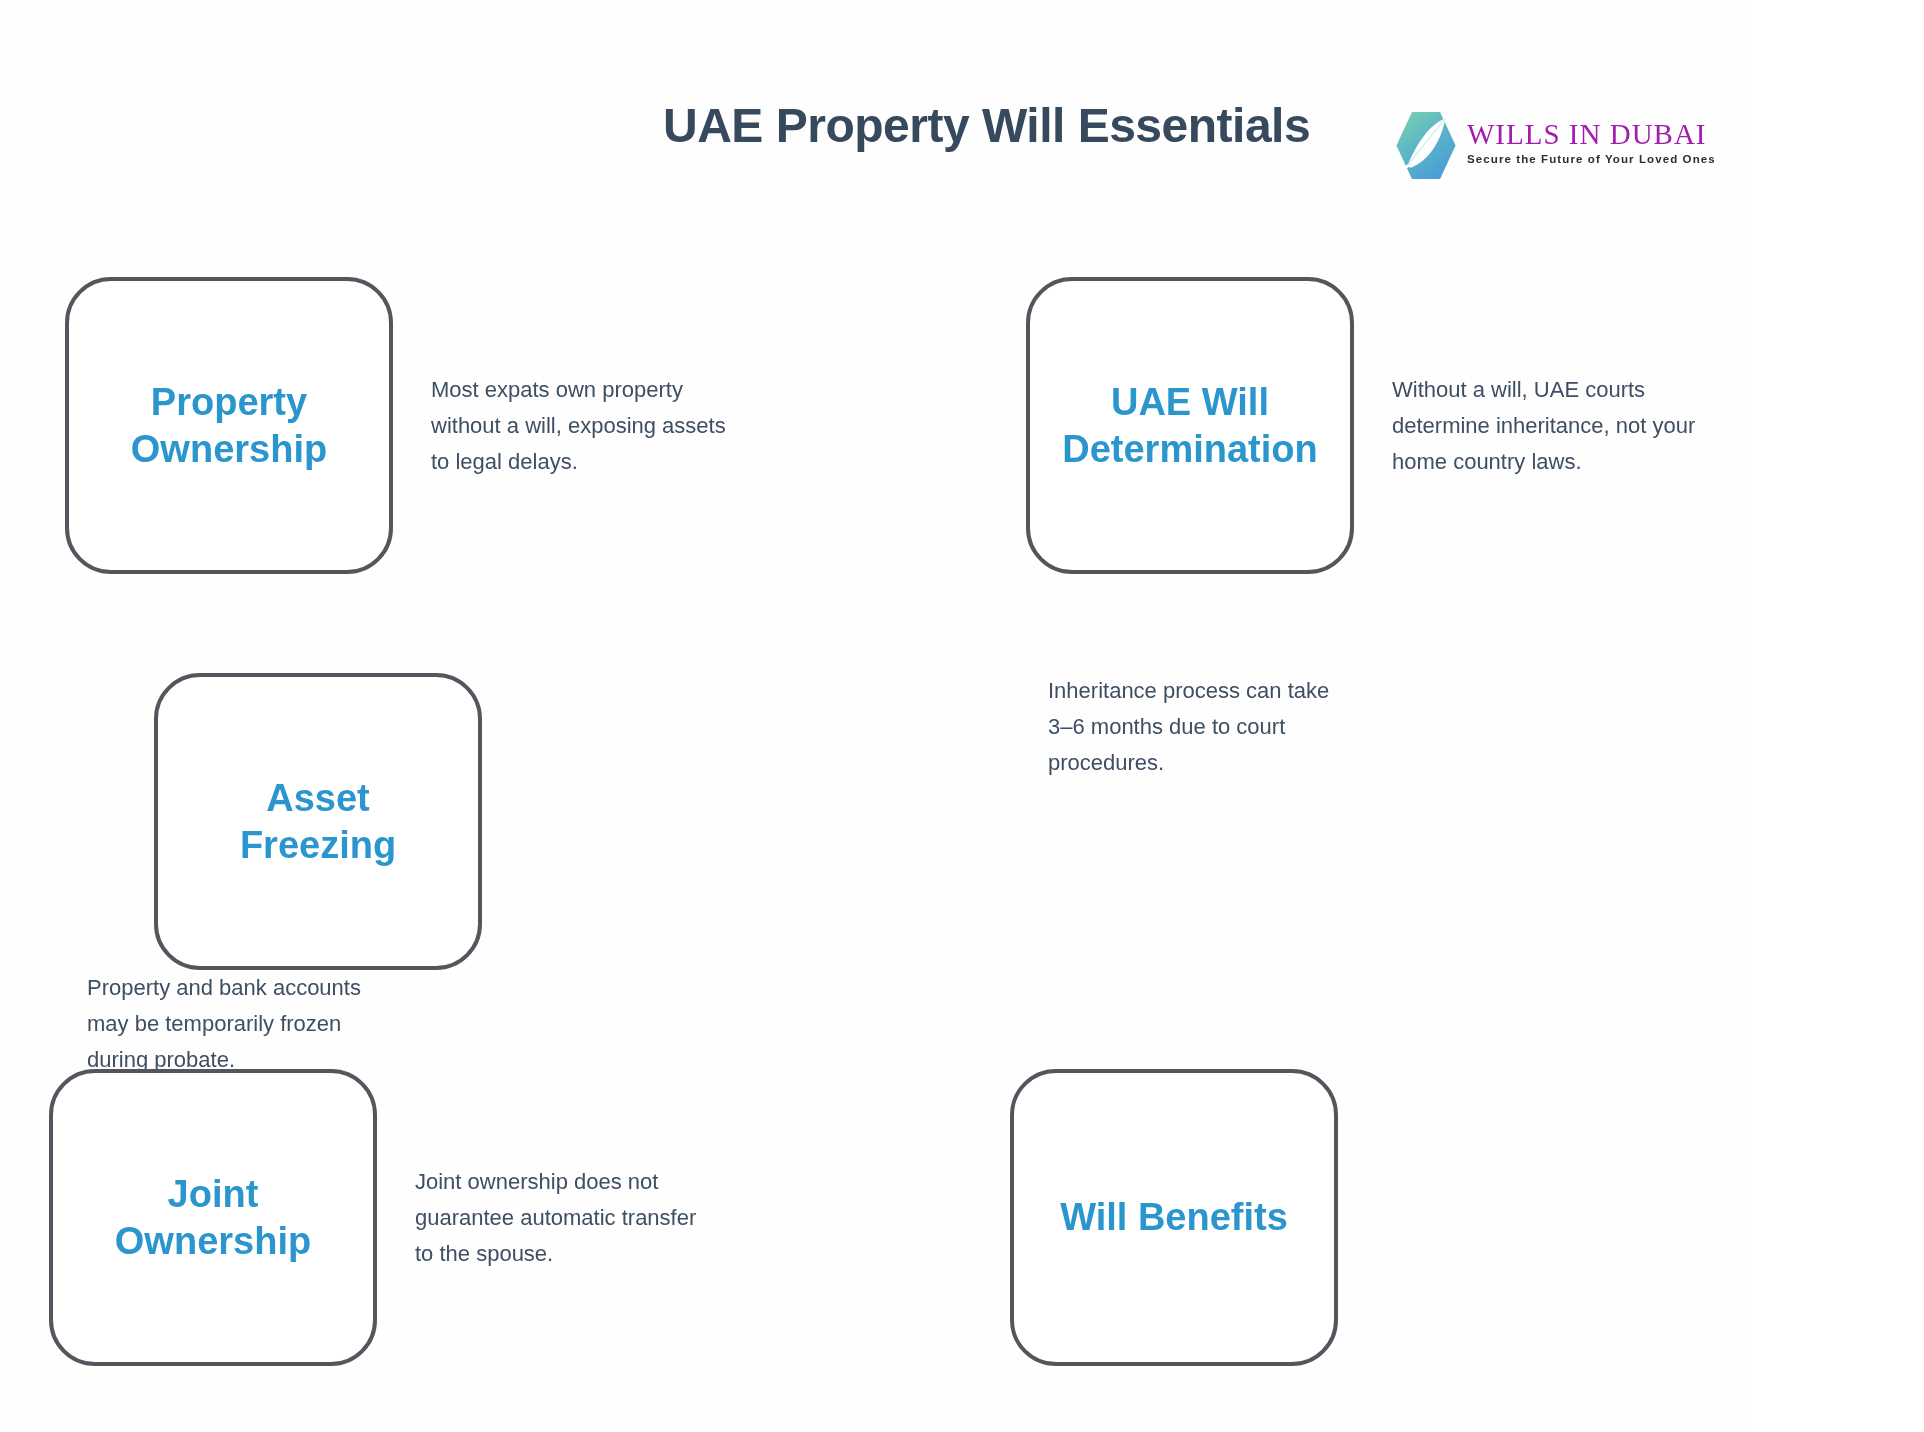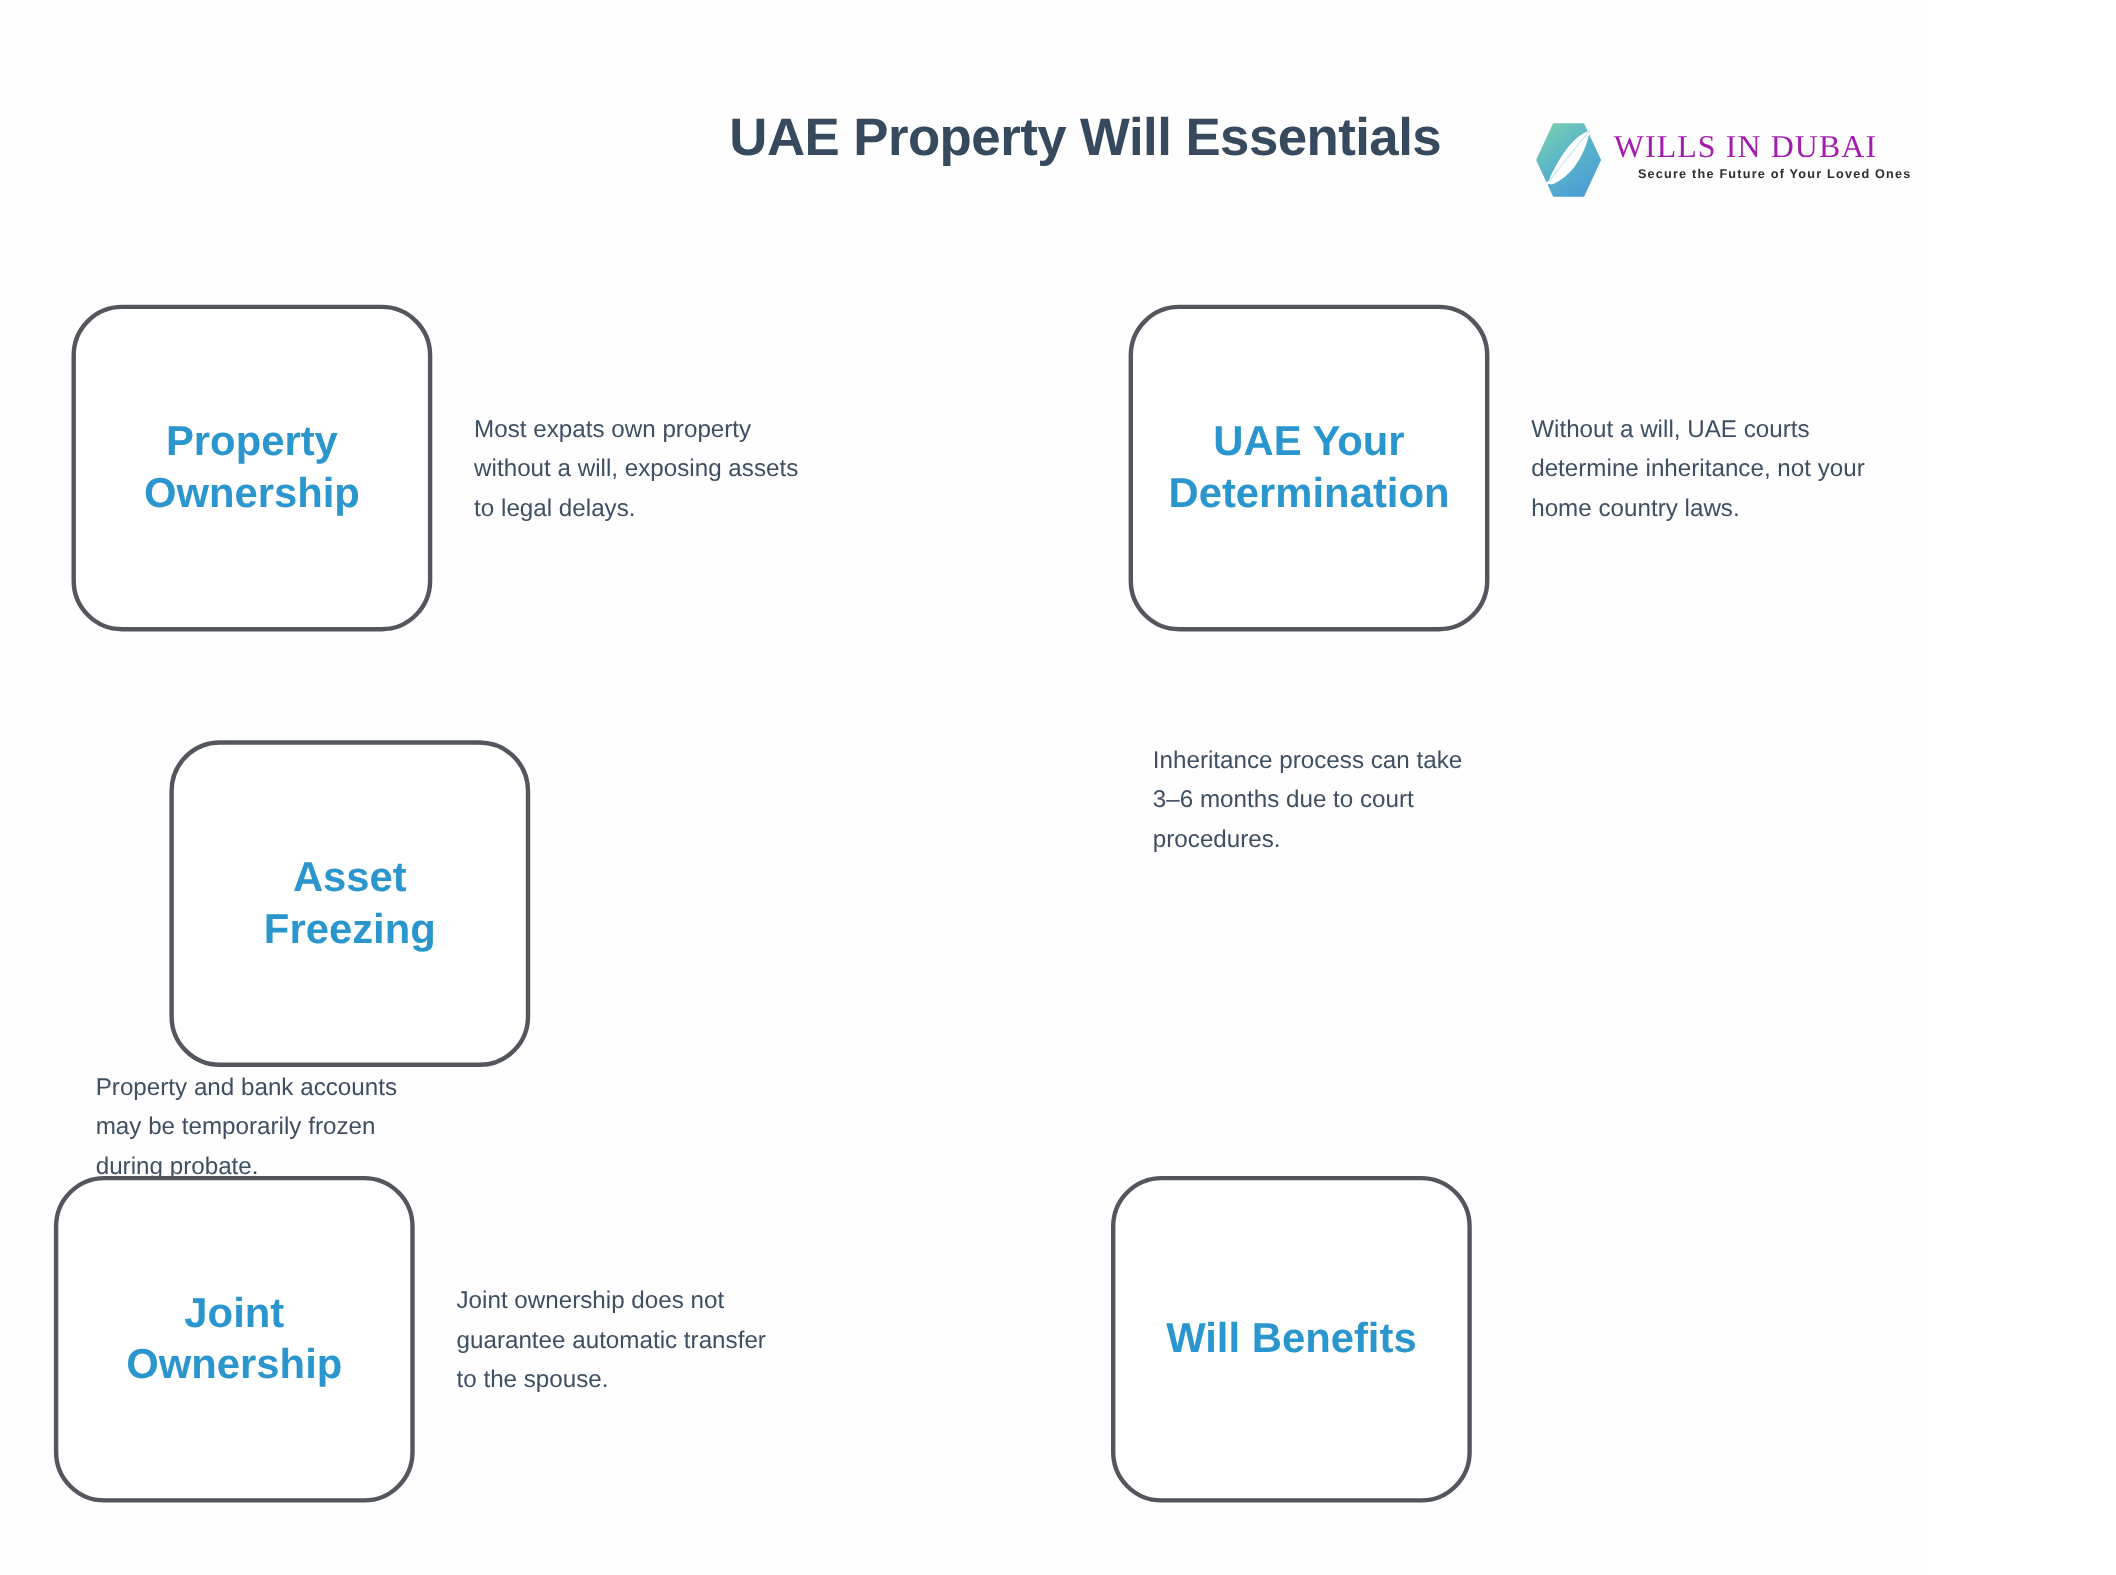--- a/index.html
+++ b/index.html
@@ -42,21 +42,20 @@
     color: #a21caf;
     white-space: nowrap;
   }
   .logo-tagline {
     margin-top: 4px;
     font-size: 11.5px;
     font-weight: 700;
     letter-spacing: 1.1px;
     color: #2e2e2e;
     white-space: nowrap;
-    margin-left: 22px;
   }
 
   
   .cell {
     position: absolute;
     display: flex;
     align-items: center;
     height: 297px;
   }
   .row-1 { top: 277px; padding-left: 16px; }
@@ -127,21 +126,21 @@
       <div class="card-title">Property
 Ownership</div>
     </div>
     <p class="desc">Most expats own property
 without a will, exposing assets
 to legal delays.</p>
   </div>
 
   <div class="cell row-1 col-r">
     <div class="card">
-      <div class="card-title">UAE Your
+      <div class="card-title">UAE Will
 Determination</div>
     </div>
     <p class="desc">Without a will, UAE courts
 determine inheritance, not your
 home country laws.</p>
   </div>
 
   <div class="cell row-2 col-l">
     <div class="card">
       <div class="card-title">Asset

